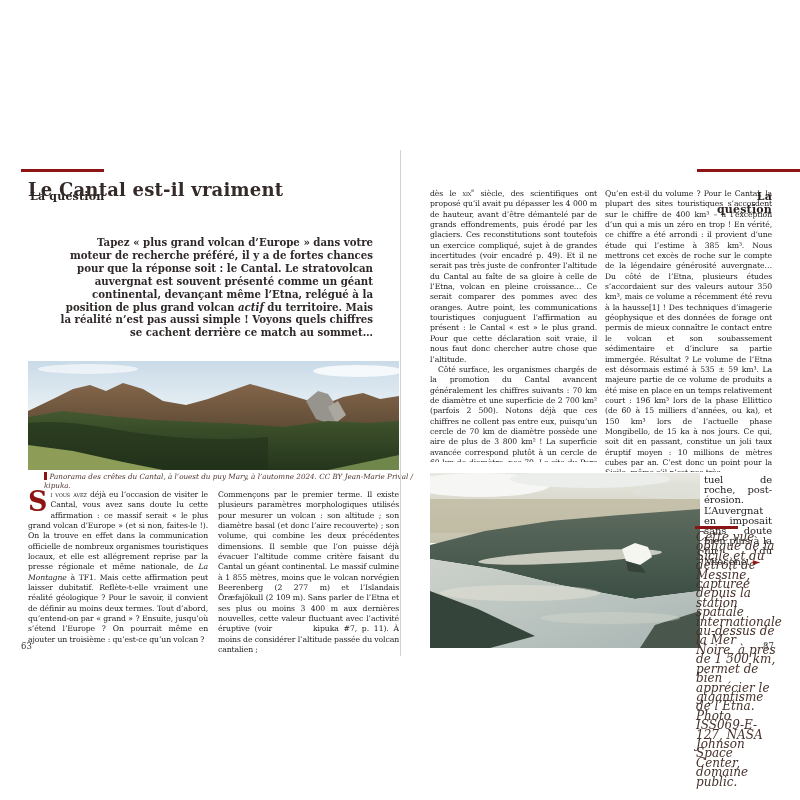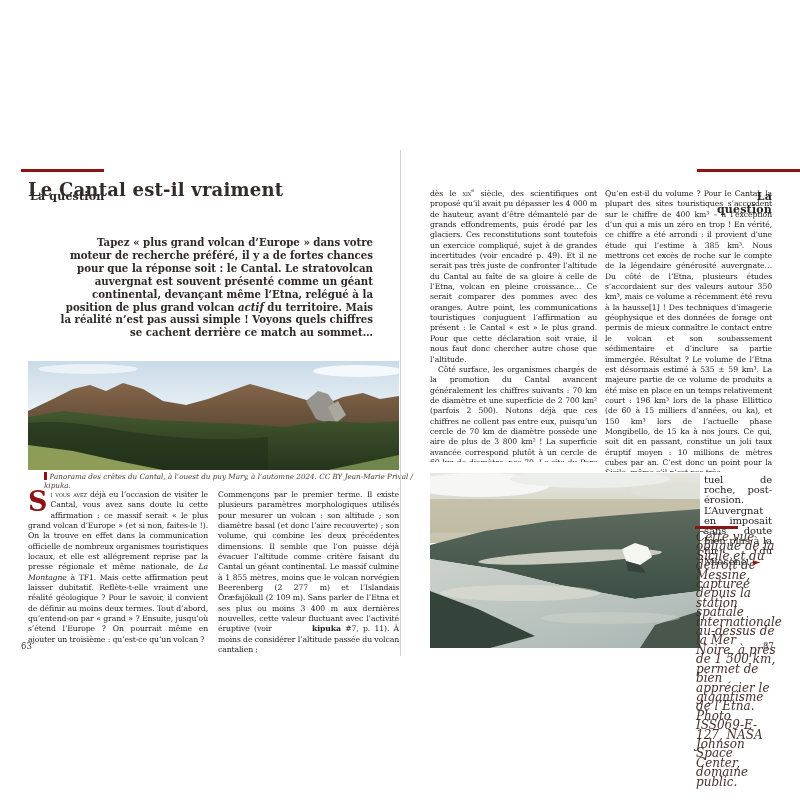--- a/index.html
+++ b/index.html
@@ -24,21 +24,21 @@
             margin-right:3px;vertical-align:-1px;}
   .bodycol{font-size:7.7px;line-height:10.35px;text-align:justify;
            color:#262221;overflow:hidden;letter-spacing:-0.1px;}
   .bodycol p{margin:0;}
   .bodycol p + p{text-indent:8px;}
   .dropcap{float:left;font-weight:700;font-size:27px;line-height:22px;
            color:#8d1414;padding:1px 3px 0 0;}
 
   
   .ri{font-style:italic;}
-  .rb{font-weight:700;padding-left:36px;}
+  .rb{font-weight:400;padding-left:36px;}
   .rsc{font-variant:small-caps;}
   .rsup{vertical-align:super;font-size:65%;line-height:0;}
   .rred{color:#a51818;font-style:normal;}
 
   
   .wraptail{font-size:10px;line-height:10.2px;text-align:justify;color:#262221;letter-spacing:-0.1px;}
   .side-caption{font-style:italic;font-size:12px;line-height:9.4px;color:#45302a;}
 </style>
 </head>
 <body>

